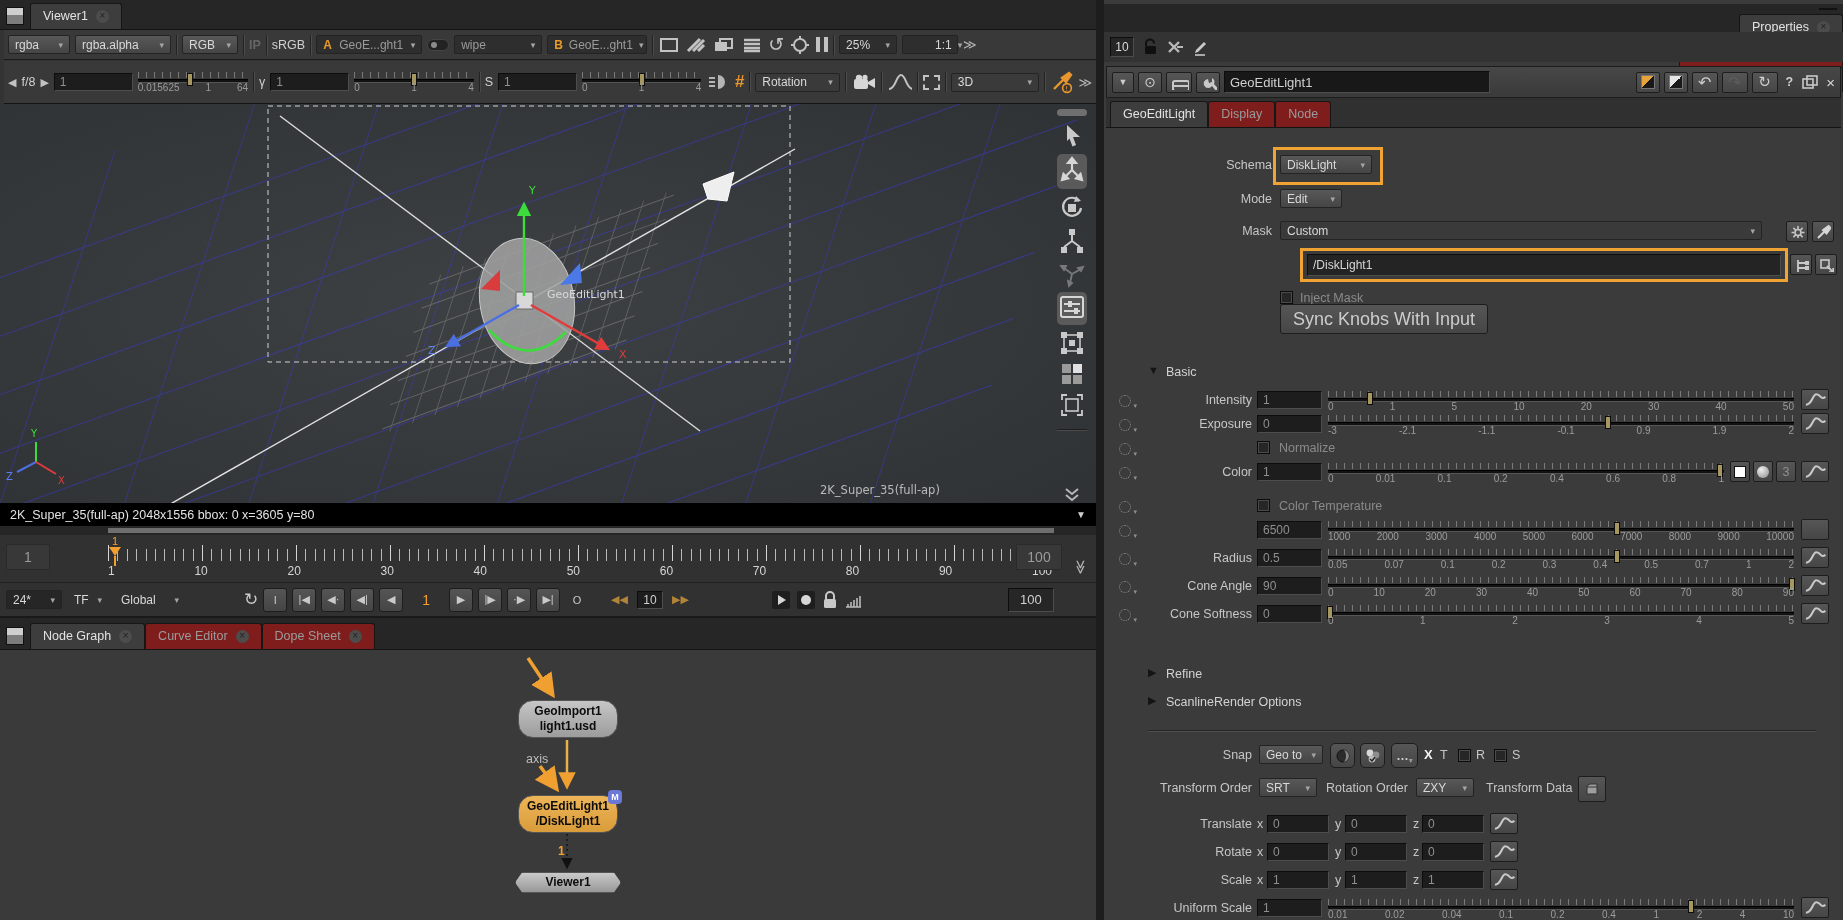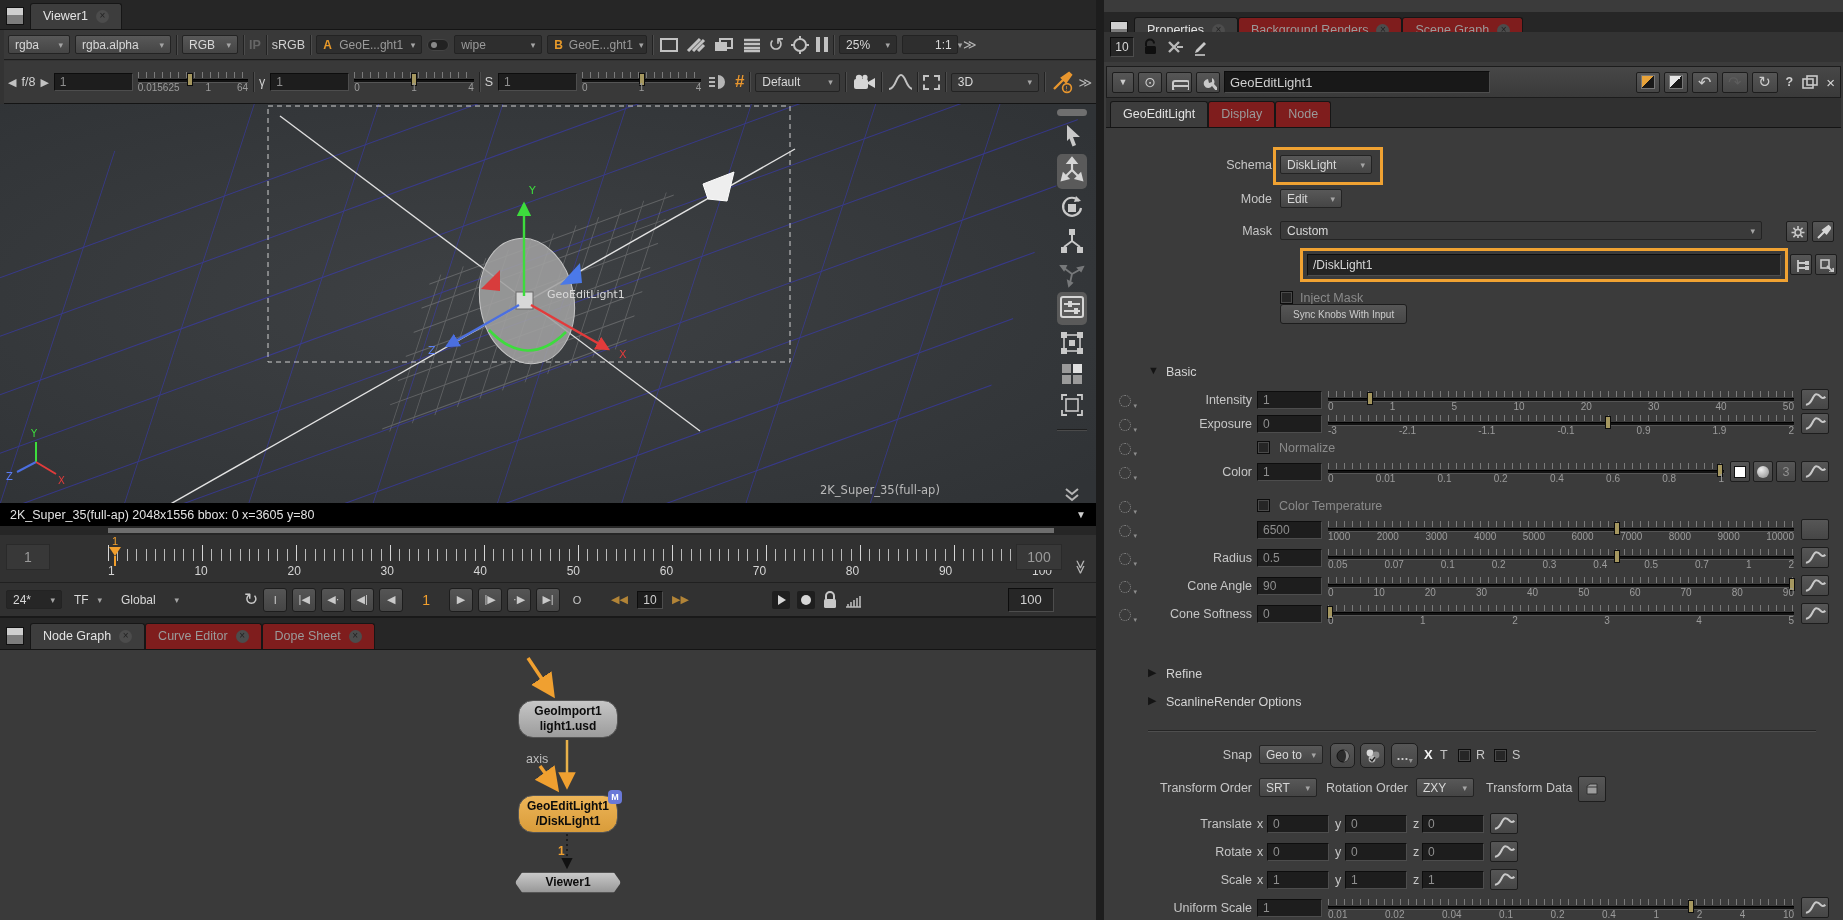--- a/index.html
+++ b/index.html
@@ -174,21 +174,21 @@
             <span>4</span>
           </span>
         </span>
       <svg width="26" height="22">
           <path d="M12 4 a7 7 0 0 1 0 14 z" fill="#b5b5b5"></path>
           <path d="M3 7 h6 M3 11 h6 M3 15 h6" stroke="#b5b5b5" stroke-width="2"></path>
         </svg>
       <span style="color:#e8962e;font-size:17px;font-weight:bold;">#</span>
       <span class="vdiv"></span>
       <span class="dd" style="width:92px;background:#3a3a3a;">
-          <span>Default</span>
+          <span>Rotation</span>
           <span class="car">▾</span>
         </span>
       <span class="vdiv"></span>
       <svg width="28" height="22">
           <rect x="3" y="8" width="14" height="10" rx="2" fill="#d6d6d6"></rect>
           <circle cx="8" cy="7" r="3.2" fill="#d6d6d6"></circle>
           <circle cx="14" cy="6.4" r="2.6" fill="#d6d6d6"></circle>
           <path d="M17 11 l7-4 v10 l-7-4 z" fill="#d6d6d6"></path>
         </svg>
       <span class="vdiv"></span>
@@ -517,21 +517,21 @@
       </div>
       <span style="position:absolute;left:526px;top:102px;color:#bdbdbd;font-size:12.5px;">axis</span>
       <span style="position:absolute;left:558px;top:194px;color:#f0a030;font-size:12px;font-weight:bold;">1</span>
     </div>
   </div>
 
   <div class="abs" style="left:1096px;top:0;width:8px;height:920px;background:#1d1d1d;"></div>
 
   <div class="abs" style="left:1104px;top:0;width:739px;height:920px;background:#3b3b3b;">
 
-    <div class="tabbar abs" style="left:0;top:12px;width:739px;height:32px;">
+    <div class="tabbar abs" style="left:0;top:4px;width:739px;height:32px;flex-direction:column;">
       <div class="paneicon"></div>
       <div class="tab active">
           <span>Properties</span>
           <span class="tclose">×</span>
         </div>
       <div class="tab">
           <span>Background Renders</span>
           <span class="tclose">×</span>
         </div>
       <div class="tab">
@@ -647,21 +647,21 @@
           <path d="M9 9 L16 16 M16 16 l-1-5 M16 16 l-5-1" stroke="#c9c9c9" stroke-width="1.8"></path>
         </svg>
     </div>
     <div class="hl" style="left:196px;top:248px;width:488px;height:34px;"></div>
 
     <div class="krow" style="top:288px;">
       <span class="chk" style="position:absolute;left:176px;top:3px;"></span>
       <span class="klabel dim" style="left:196px;width:auto;text-align:left;position:absolute;">Inject Mask</span>
     </div>
 
-    <span class="sqbtn" style="position:absolute;left:176px;top:304px;height:20px;padding:0 12px;font-size:10px;border-radius:3px;">
+    <span class="sqbtn" style="position:absolute;left:176px;top:304px;height:30px;padding:0 12px;font-size:18px;border-radius:3px;">
         <span>Sync Knobs With Input</span>
       </span>
 
     <div class="krow" style="top:364px;">
       <span style="position:absolute;left:44px;color:#141414;font-size:11px;">▼</span>
       <span class="seclbl" style="position:absolute;left:62px;top:1px;">Basic</span>
     </div>
 
     <div class="krow" style="top:390px;">
       <span class="anim"></span>

